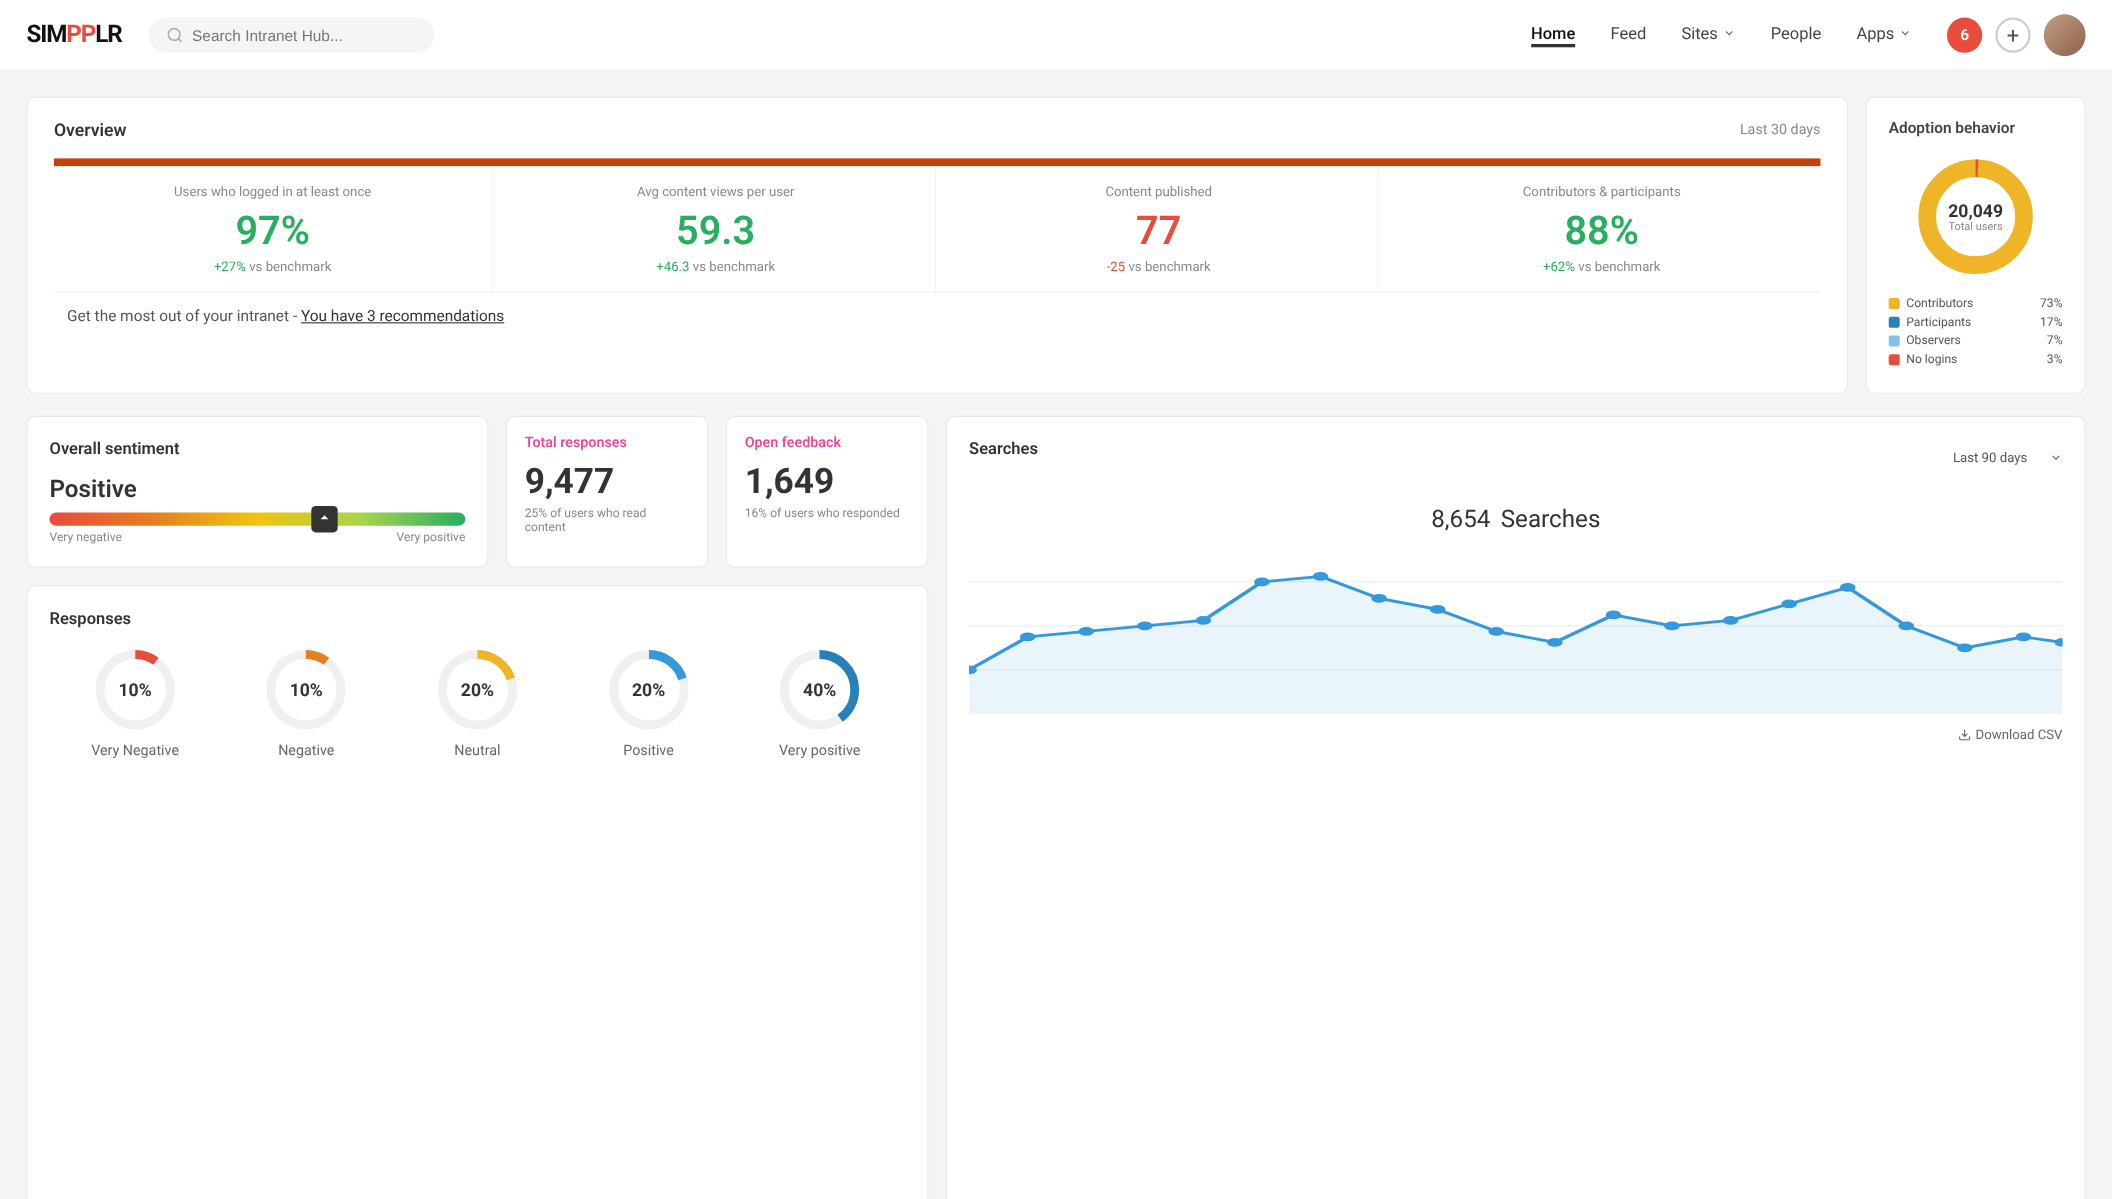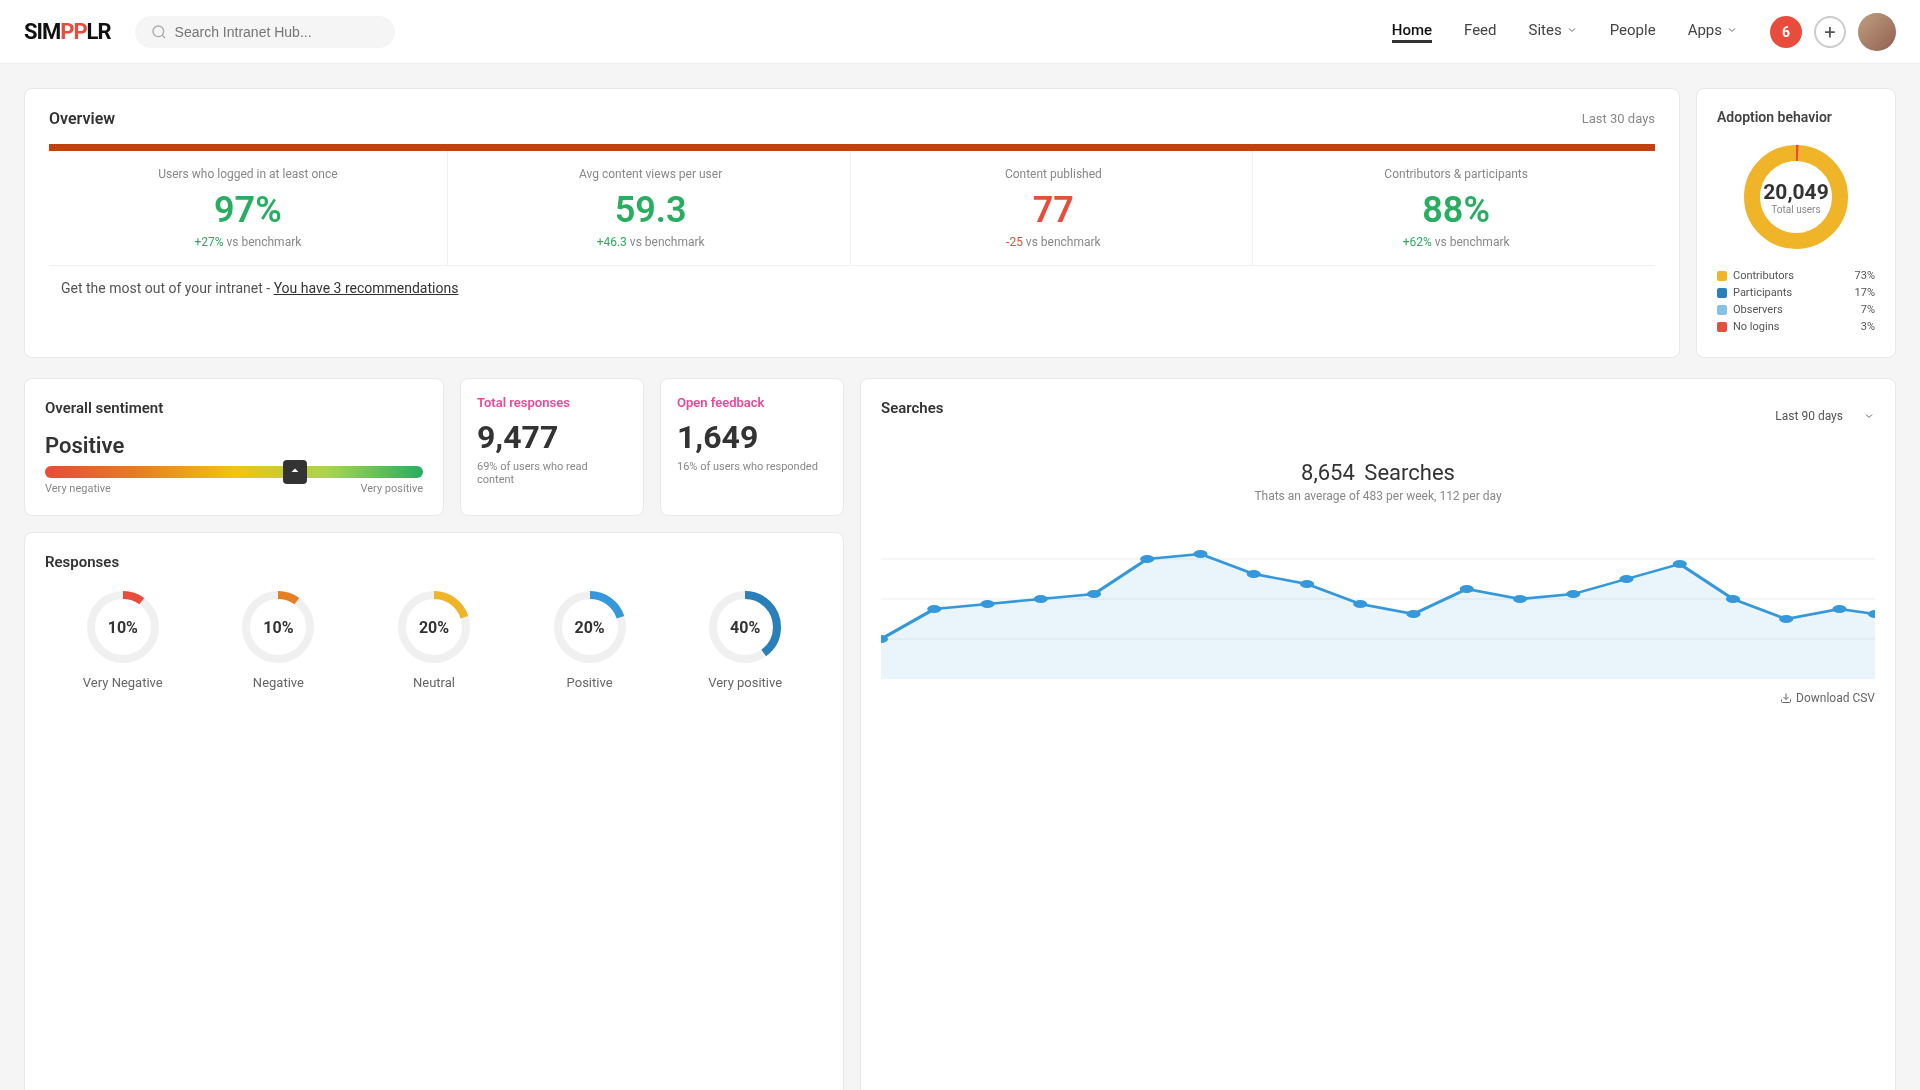--- a/index.html
+++ b/index.html
@@ -158,21 +158,21 @@
       flex: 0 0 200px;
     }
     .adoption-title { font-size: 14px; font-weight: 600; color: #444; margin-bottom: 12px; }
     .donut-wrapper { position: relative; width: 120px; height: 120px; margin: 0 auto 12px; }
     .donut-center {
       position: absolute;
       top: 50%; left: 50%;
       transform: translate(-50%, -50%);
       text-align: center;
     }
-    .donut-center-num { font-size: 21px; font-weight: 700; color: #333; }
+    .donut-center-num { font-size: 16px; font-weight: 700; color: #333; }
     .donut-center-label { font-size: 10px; color: #888; }
     .legend-item {
       display: flex;
       align-items: center;
       justify-content: space-between;
       font-size: 11px;
       margin-bottom: 4px;
       color: #555;
     }
     .legend-dot {
@@ -459,21 +459,21 @@
           </div>
           <div class="sentiment-labels">
             <span>Very negative</span>
             <span>Very positive</span>
           </div>
         </div>
 
         <div class="small-card">
           <div class="small-card-title">Total responses</div>
           <div class="small-card-value">9,477</div>
-          <div class="small-card-sub">69% of users who read content</div>
+          <div class="small-card-sub">25% of users who read content</div>
         </div>
 
         <div class="small-card">
           <div class="small-card-title">Open feedback</div>
           <div class="small-card-value">1,649</div>
           <div class="small-card-sub">16% of users who responded</div>
         </div>
       </div>
 
       <div class="responses-section">
@@ -545,21 +545,20 @@
         <div class="period-select">
           <span>Last 90 days</span>
           <svg width="12" height="12" viewBox="0 0 24 24" fill="none" stroke="#666" stroke-width="2">
               <polyline points="6 9 12 15 18 9"></polyline>
             </svg>
         </div>
       </div>
       <div class="searches-count">
         <span>8,654</span> <span>Searches</span>
       </div>
-      <div class="searches-sub">Thats an average of 483 per week, 112 per day</div>
 
       
       <svg class="line-chart" viewBox="0 0 560 160" preserveAspectRatio="none">
 
         <line x1="0" y1="40" x2="560" y2="40" stroke="#eee" stroke-width="1"></line>
         <line x1="0" y1="80" x2="560" y2="80" stroke="#eee" stroke-width="1"></line>
         <line x1="0" y1="120" x2="560" y2="120" stroke="#eee" stroke-width="1"></line>
 
         <path d="M0,120 L30,90 L60,85 L90,80 L120,75 L150,40 L180,35 L210,55 L240,65 L270,85 L300,95 L330,70 L360,80 L390,75 L420,60 L450,45 L480,80 L510,100 L540,90 L560,95 L560,160 L0,160 Z" fill="rgba(52,152,219,0.1)"></path>
 

